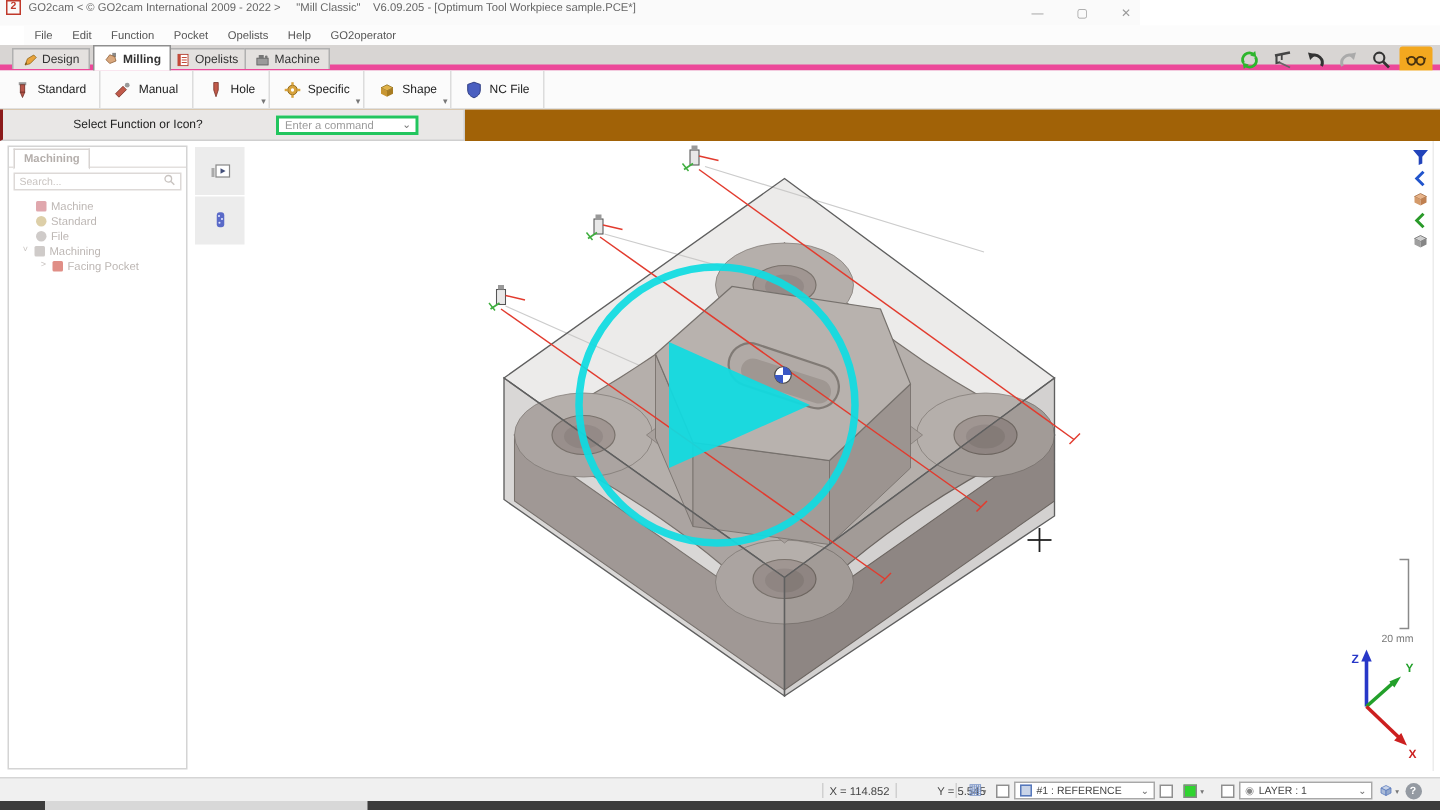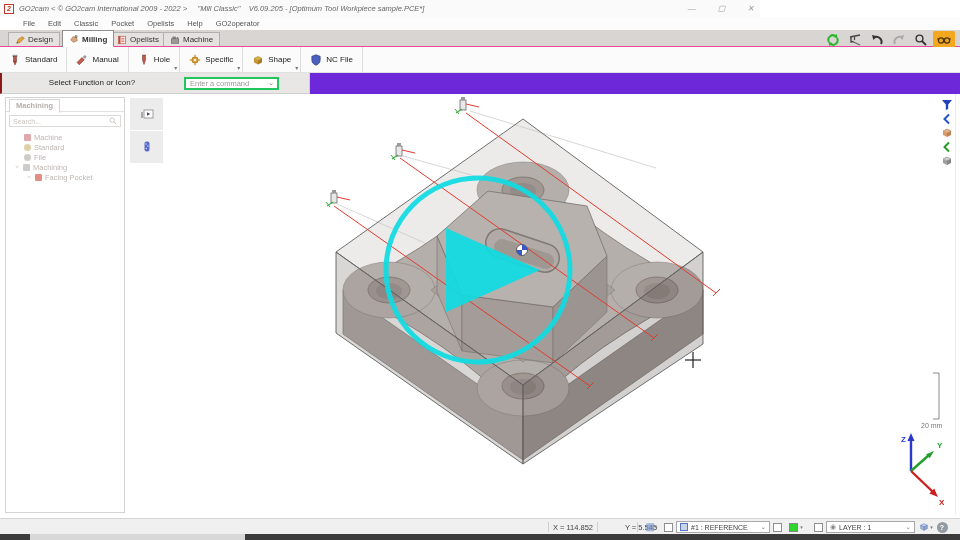--- a/index.html
+++ b/index.html
@@ -1,49 +1,49 @@
 <!DOCTYPE html>
 <html><head>
 <meta charset="utf-8">
 <style>
   html,body{margin:0;padding:0;background:#fff;}
   *{box-sizing:border-box;font-family:"Liberation Sans",sans-serif;}
   .screen{position:relative;width:960px;height:540px;background:#fff;overflow:hidden;outline:1px solid #b9b9b9;}
 
   
-  .titlebar{position:absolute;top:0;left:0;width:760px;height:17px;background:#fafafa;display:flex;align-items:center;font-style:italic;}
+  .titlebar{position:absolute;top:0;left:0;width:760px;height:17px;background:#fafafa;display:flex;align-items:flex-start;}
   .appicon{width:10px;height:10px;margin:0 5px 0 4px;border:1.5px solid #c0392b;color:#c0392b;font-size:7px;font-weight:bold;line-height:7px;text-align:center;}
   .title-text{font-size:7.5px;color:#666;white-space:pre;}
   .wincontrols{position:absolute;right:6px;top:0;height:17px;display:flex;gap:22px;align-items:center;color:#9a9a9a;font-size:8px;}
 
   
   .menubar{position:absolute;top:17px;left:16px;width:960px;height:13px;background:#fcfcfc;display:flex;align-items:center;gap:13px;padding-left:7px;font-size:7.5px;color:#555;}
 
   
-  .tabbar{position:absolute;top:30px;left:0;width:960px;height:17px;background:#d8d5d3;border-bottom:1px solid #ec4899;}
+  .tabbar{position:absolute;top:30px;left:0;width:960px;height:17px;background:#d8d5d3;border-bottom:4px solid #ec4899;}
   .tab{position:absolute;top:2px;height:14px;background:#e4e1df;border:1px solid #b0b0b0;border-bottom:none;display:flex;align-items:center;gap:3px;padding:0 6px;font-size:8px;color:#333;}
   .tab.active{top:0;height:17px;background:#fff;font-weight:bold;border-color:#8f8f8f;z-index:2;}
   .tab svg{width:10px;height:10px;}
 
   
   .ribbon{position:absolute;top:47px;left:0;width:960px;height:26px;background:#fbfbfb;border-bottom:1px solid #e0e0e0;display:flex;}
   .rbtn{position:relative;display:flex;align-items:center;gap:4px;padding:0 9px;border-right:1px solid #dcdcdc;font-size:8px;color:#222;}
   .rbtn svg{width:12px;height:12px;}
   .rbtn .dd{position:absolute;right:2px;bottom:1px;font-size:6px;color:#777;}
 
   
   .toolrow{position:absolute;display:flex;gap:2px;align-items:center;}
   .toolrow.r1{top:31px;right:5px;}
   .toolrow.r2{top:52px;right:7px;}
   .ticon{width:20px;height:18px;display:flex;align-items:center;justify-content:center;}
   .ticon svg{width:14px;height:14px;}
   .ticon.orange{background:#f3a81f;border-radius:2px;width:22px;}
 
   
-  .cmdband{position:absolute;top:73px;left:0;width:960px;height:21px;background:#6d28d9;}
+  .cmdband{position:absolute;top:73px;left:0;width:960px;height:21px;background:#a16207;}
   .cmdstrip{position:absolute;top:0;left:0;width:310px;height:21px;background:#e9e7e6;border-right:1px solid #cfcfcf;border-bottom:1px solid #cfcfcf;border-left:2px solid #8b1a1a;}
   .cmdprompt{position:absolute;left:0;top:5px;width:180px;text-align:center;font-size:8px;color:#222;}
   .cmdcombo{position:absolute;left:182px;top:3.5px;width:95px;height:13px;background:#fff;border:2px solid #22c55e;font-size:7.5px;color:#9a9a9a;display:flex;align-items:center;padding:0 4px;}
   .cmdcombo .chev{position:absolute;right:3px;color:#777;font-size:7px;}
 
   
   .viewport{position:absolute;top:94px;left:0;width:960px;height:424px;background:#fff;}
   .scene{position:absolute;top:0;left:0;}
 
   
@@ -95,21 +95,21 @@
     <div class="wincontrols">
       <span>—</span>
       <span>▢</span>
       <span>✕</span>
     </div>
   </div>
 
   <div class="menubar">
     <span>File</span>
     <span>Edit</span>
-    <span>Classic</span>
+    <span>Function</span>
     <span>Pocket</span>
     <span>Opelists</span>
     <span>Help</span>
     <span>GO2operator</span>
   </div>
 
   <div class="tabbar">
     <div class="tab" style="left:8px;">
       <svg viewBox="0 0 12 12">
           <polygon points="2,10 4,5 9,2 11,4 6,9" fill="#e8a33c" stroke="#8a6010" stroke-width="0.6"></polygon>

